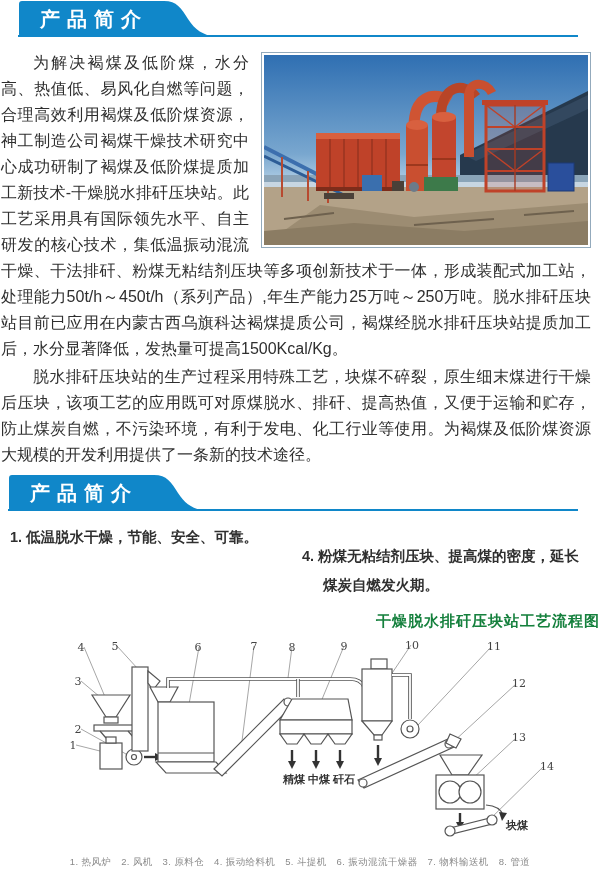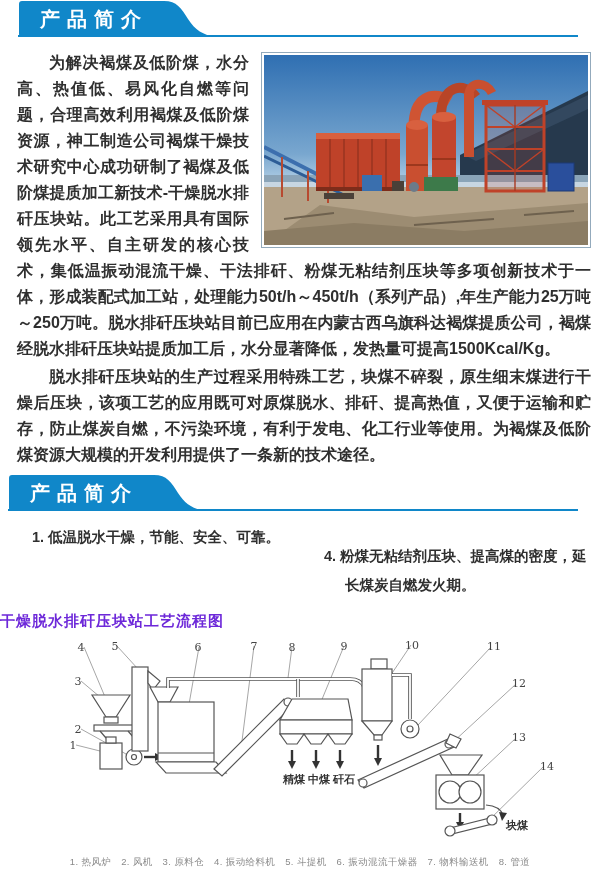--- a/index.html
+++ b/index.html
@@ -13,34 +13,34 @@
   
   .banner{position:relative;height:38px;margin:0 22px 0 8px;}
   .banner .underline{position:absolute;left:0;right:0;bottom:1px;height:2px;background:var(--banner);}
   .banner svg{position:absolute;left:0;top:0;}
   .banner .banner-label{
     position:absolute;left:22px;top:6px;color:#fff;font-size:20px;font-weight:bold;letter-spacing:7px;
   }
   .banner-wrap1{padding-top:0;margin-left:10px;}
   .banner-wrap2{padding-top:4px;}
   
-  .intro{padding:12px 9px 0 17px;font-size:16px;line-height:26px;font-weight:700;text-align:justify;}
+  .intro{padding:12px 9px 0 1px;font-size:16px;line-height:26px;font-weight:400;text-align:justify;}
   .intro p{margin:0 0 2px 0;text-indent:2em;}
   .photo-box{
     float:right;width:324px;height:190px;margin:2px 0 8px 12px;
     border:1px solid #93aabc;padding:2px;background:#fff;
   }
   .photo-box svg{display:block;}
   
   .features{display:flex;padding:11px 8px 0 10px;font-size:14.5px;line-height:29px;font-weight:600;}
-  .features .col-left{width:292px;flex:none;margin-left:22px;}
+  .features .col-left{width:292px;flex:none;}
   .features .col-right{flex:1;margin-top:19px;}
   .feature-item{padding-left:1.45em;text-indent:-1.45em;}
   
-  .diagram-title{margin-top:12px;text-align:left;font-size:15px;font-weight:bold;color:#6d28d9;letter-spacing:1px;}
+  .diagram-title{margin-top:12px;text-align:right;font-size:15px;font-weight:bold;color:#15803d;letter-spacing:1px;}
   .diagram-wrap{margin-top:2px;}
   .legend{margin-top:2px;text-align:center;font-size:9.5px;line-height:15px;color:var(--legend);letter-spacing:.4px;}
   
   .eq{fill:#ffffff;stroke:var(--line);stroke-width:1.2;}
   .eqline{fill:none;stroke:var(--line);stroke-width:1.2;}
   .pipe-outer{fill:none;stroke:var(--line);stroke-width:3.6;}
   .pipe-inner{fill:none;stroke:#ffffff;stroke-width:1.8;}
   .leader{stroke:var(--leader);stroke-width:.75;}
   .callout{font-family:"DejaVu Serif","Liberation Serif",serif;font-size:11px;fill:#444;}
   .dlabel{font-size:11px;fill:#333;font-weight:600;}

